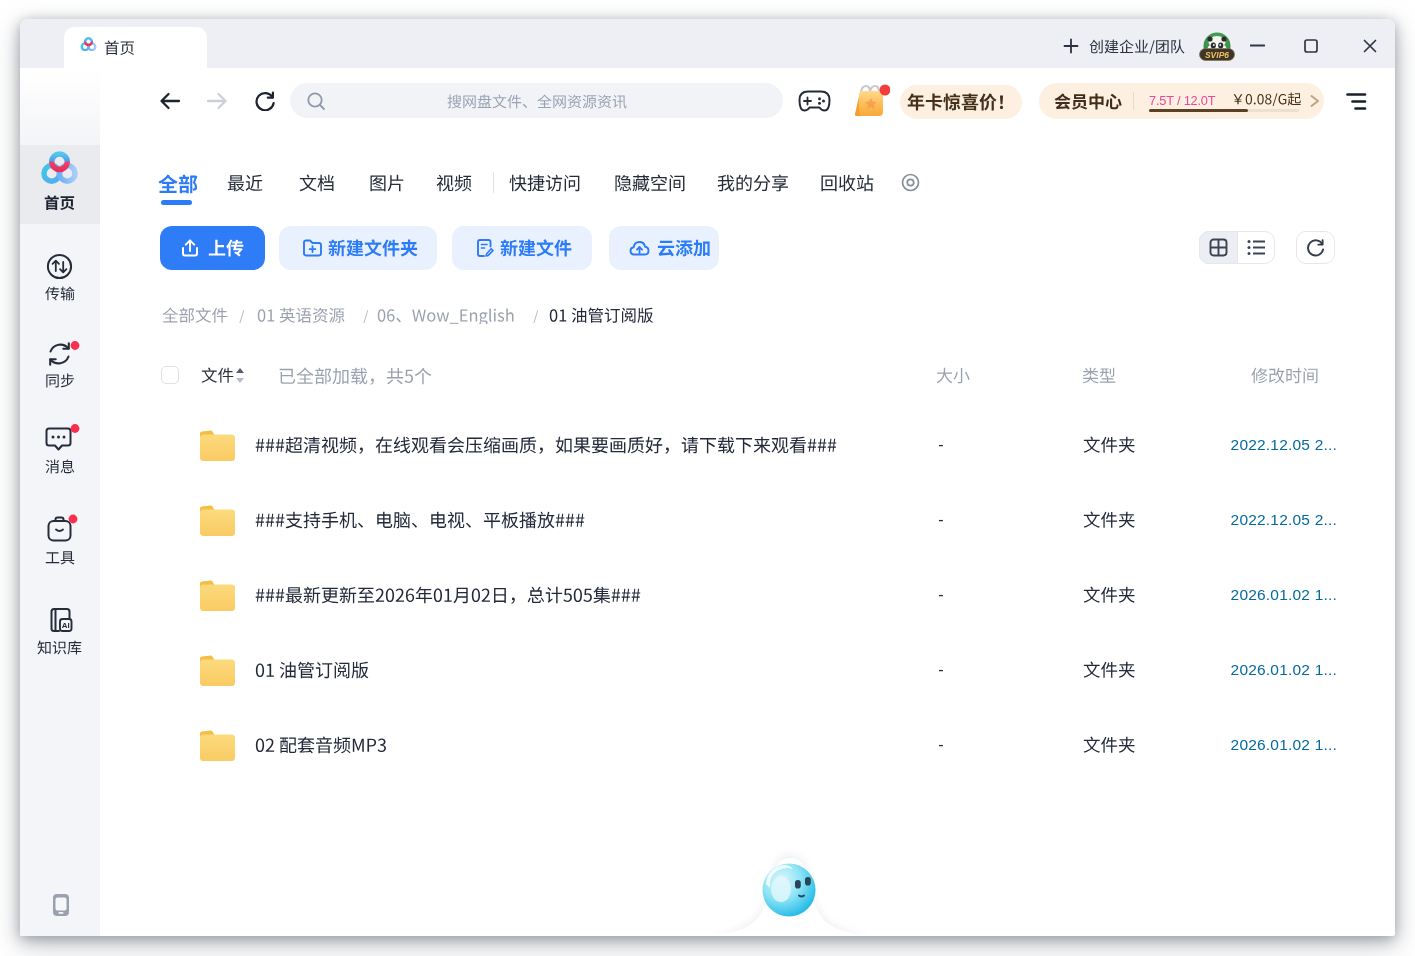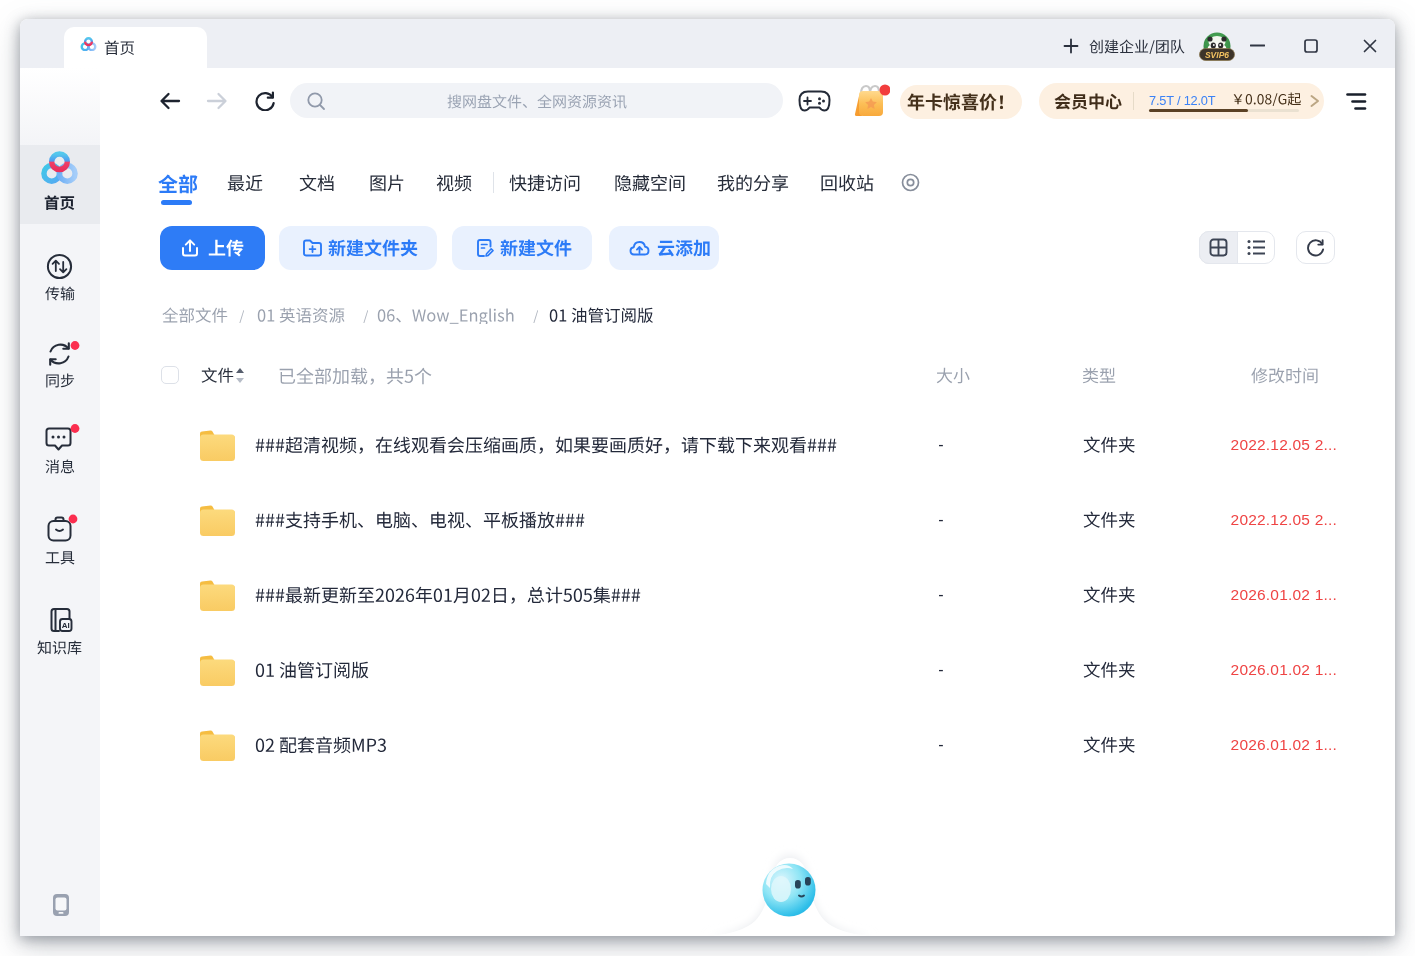--- a/index.html
+++ b/index.html
@@ -23,21 +23,21 @@
 .btn { position:absolute; top:226px; height:44px; border-radius:12px; }
 #btnup { left:160px; width:105px; background:#2e7cf6; }
 #btnf1 { left:279px; width:158px; background:#e9f1fe; }
 #btnf2 { left:452px; width:140px; background:#e9f1fe; }
 #btnf3 { left:609px; width:110px; background:#e9f1fe; }
 #toggle { position:absolute; left:1199px; top:231px; width:76px; height:33px; border:1px solid #e4e7ed; border-radius:10px; background:#fff; }
 #toggleL { position:absolute; left:1199px; top:231px; width:39px; height:33px; border-radius:10px 0 0 10px; background:#eceef3; border:1px solid #e4e7ed; }
 #refreshbtn { position:absolute; left:1296px; top:231px; width:39px; height:33px; border:1px solid #e4e7ed; border-radius:10px; background:#fff; }
 #checkbox { position:absolute; left:161px; top:366px; width:18px; height:18px; border:1.5px solid #dde1e8; border-radius:5px; background:#fff; }
 .dash { position:absolute; left:936px; width:10px; text-align:center; font-size:16px; color:#23293a; }
-.date { position:absolute; right:78px; font-size:15.5px; color:#ef4444; letter-spacing:0.2px; }
+.date { position:absolute; right:78px; font-size:15.5px; color:#0369a1; letter-spacing:0.2px; }
 </style></head>
 <body>
 <div id="win"></div>
 <div id="titlebar"></div>
 <div id="tab"></div>
 <div id="sidebar"></div>
 <div id="sideactive"></div>
 <div id="searchbox"></div>
 <div id="pill1"></div>
 <div id="pill2"></div>
@@ -943,12 +943,12 @@
 </defs>
 <path d="M6 101 Q40 98 54 85 Q67 73 71 45 Q75 20 90 20 Q105 20 109 45 Q113 73 126 85 Q140 98 174 101 Z" fill="#eceef1" filter="url(#soft)"></path>
 <path d="M10 101 Q42 98 55 86 Q67 74 71 46 Q75 23 90 23 Q105 23 109 46 Q113 74 125 86 Q138 98 170 101 Z" fill="#ffffff"></path>
 <circle cx="89" cy="55" r="26.5" fill="url(#sph)"></circle>
 <path d="M66 49 Q67 35 79 31 Q88 28 93 34 Q85 31 77 36 Q69 41 70 53 Z" fill="#ffffff" opacity="0.8"></path>
 <ellipse cx="81" cy="54" rx="10" ry="13" fill="#dff7fc" opacity="0.85"></ellipse>
 <rect x="95" y="45" width="5.8" height="8.5" rx="2.8" fill="#274458"></rect>
 <rect x="105" y="42" width="5.8" height="8.5" rx="2.8" fill="#274458"></rect>
 <path d="M99 60.5 Q101.5 62.5 104 60.5" stroke="#274458" stroke-width="1.9" fill="none" stroke-linecap="round"></path>
 </svg>
-<div class="abs" style="left:1149px;top:92.5px;font-size:12.8px;letter-spacing:-0.2px;color:#3b82f6;">7.5T / 12.0T</div>
+<div class="abs" style="left:1149px;top:92.5px;font-size:12.8px;letter-spacing:-0.2px;color:#ec4899;">7.5T / 12.0T</div>
 </body></html>

